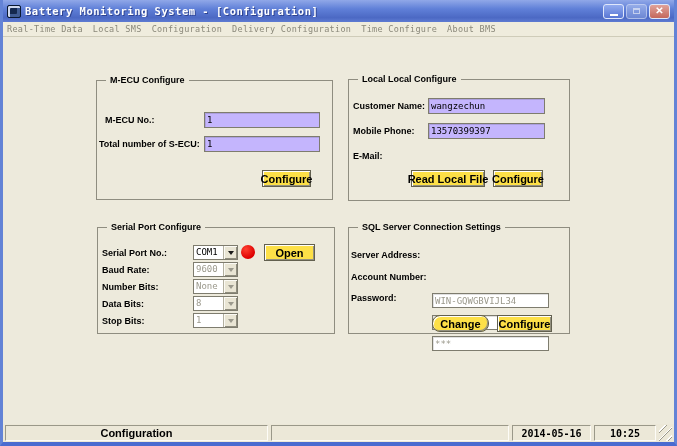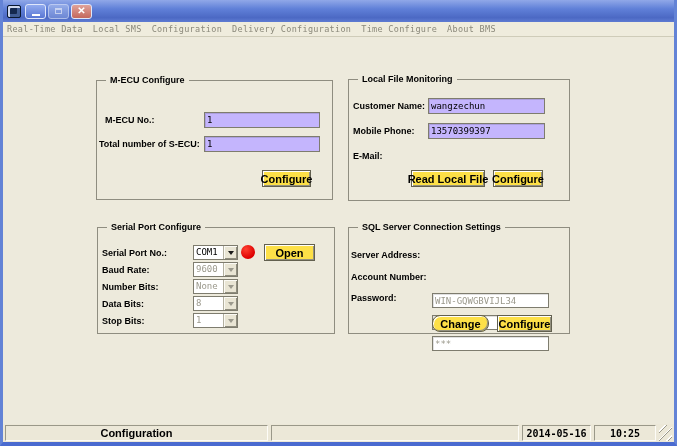--- a/index.html
+++ b/index.html
@@ -111,35 +111,36 @@
     padding:1px 2px; background:#ece8d8;
   }
   .panel{
     border:1px solid; border-color:#9a9889 #fdfcf7 #fdfcf7 #9a9889;
     display:flex; align-items:center; justify-content:center;
     font-size:10px; font-weight:bold; color:#000;
     font-family:"DejaVu Sans Mono", monospace;
   }
   .panel.p1{ width:263px; font-family:"Liberation Sans", sans-serif; font-size:11px; }
   .panel.p2{ flex:1; }
-  .panel.p3{ width:69px; }
+  .panel.p3{ width:79px; }
   .panel.p4{ width:62px; }
   .grip{
     width:13px; align-self:stretch;
     background:
       repeating-linear-gradient(135deg, transparent 0 4px, #fff 4px 5px, #9a9889 5px 6px);
   }
 </style>
 </head>
 <body>
 
 <div class="window">
 
   <div class="titlebar">
     <div class="app-icon"></div>
+    <div class="title-text">Battery Monitoring System - [Configuration]</div>
     <div class="winbtns">
       <div class="winbtn min">
           <i></i>
         </div>
       <div class="winbtn max">
           <i></i>
         </div>
       <div class="winbtn close">✕</div>
     </div>
   </div>
@@ -158,21 +159,21 @@
     <div class="groupbox" style="left:93px; top:43px; width:237px; height:120px;">
       <span class="group-title">M-ECU Configure</span>
       <span class="lbl" style="left:8px; top:34px; width:96px;">M-ECU No.:</span>
       <input class="txt" style="left: 107px; top: 31px; width: 116px; height: 16px;" value="1">
       <span class="lbl" style="left:2px; top:58px; width:102px;">Total number of S-ECU:</span>
       <input class="txt" style="left: 107px; top: 55px; width: 116px; height: 16px;" value="1">
       <div class="btn" style="left:165px; top:89px; width:49px; height:17px;">Configure</div>
     </div>
 
     <div class="groupbox" style="left:345px; top:42px; width:222px; height:122px;">
-      <span class="group-title">Local File Monitoring</span>
+      <span class="group-title">Local Local Configure</span>
       <span class="lbl" style="left:4px; top:21px; width:72px;">Customer Name:</span>
       <input class="txt" style="left: 79px; top: 18px; width: 117px; height: 16px;" value="wangzechun">
       <span class="lbl" style="left:4px; top:46px; width:72px;">Mobile Phone:</span>
       <input class="txt" style="left: 79px; top: 43px; width: 117px; height: 16px;" value="13570399397">
       <span class="lbl" style="left:4px; top:71px; width:72px;">E-Mail:</span>
       <div class="btn" style="left:62px; top:90px; width:74px; height:17px;">Read Local File</div>
       <div class="btn" style="left:144px; top:90px; width:50px; height:17px;">Configure</div>
     </div>
 
     <div class="groupbox" style="left:94px; top:190px; width:238px; height:107px;">

